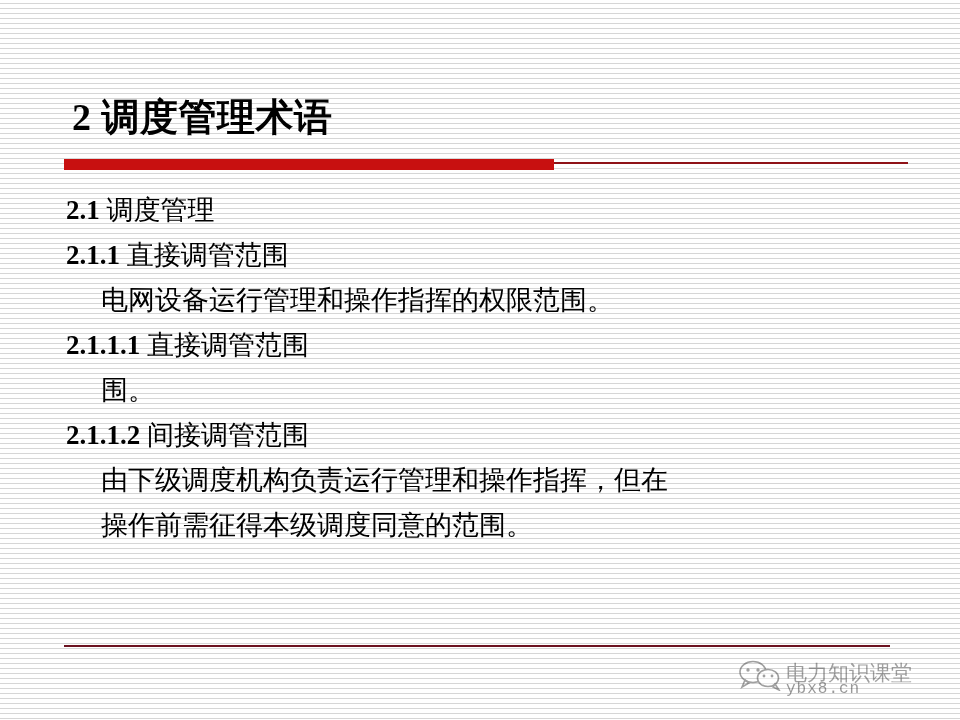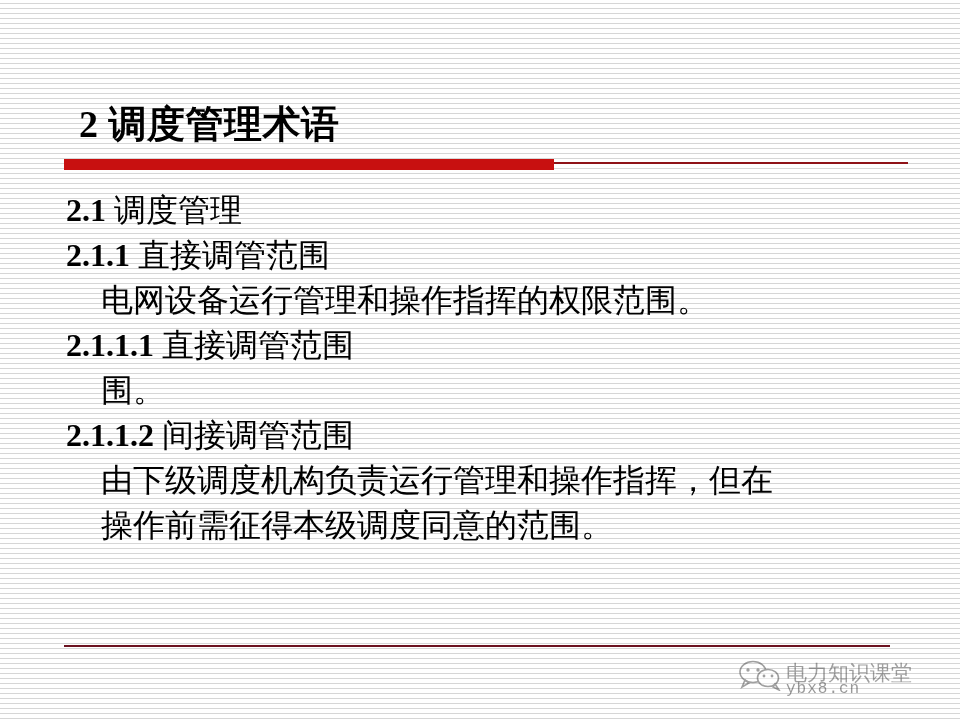--- a/index.html
+++ b/index.html
@@ -35,21 +35,21 @@
 
   
   .title-block {
     position: absolute;
     left: 72px;
     top: 90px;
     width: 860px;
     height: 58px;
   }
   .slide-title {
-    margin: 7px;
+    margin: 0;
     font-size: 38px;
     font-weight: bold;
     color: #000000;
     letter-spacing: 0.5px;
     line-height: 54px;
     white-space: nowrap;
     font-family: "Liberation Serif", "DejaVu Serif", serif;
   }
 
   
@@ -78,21 +78,21 @@
   }
 
   
   .body-block {
     position: absolute;
     left: 0;
     top: 188px;
     width: 960px;
   }
   .line {
-    font-size: 32px;
+    font-size: 27px;
     line-height: 45px;
     color: #000000;
     white-space: nowrap;
     font-family: "Liberation Serif", "DejaVu Serif", serif;
   }
   .line.lvl-0 { padding-left: 66px; }
   .line.lvl-1 { padding-left: 101px; }
   .num {
     font-weight: bold;
     font-family: "Liberation Serif", "DejaVu Serif", serif;

